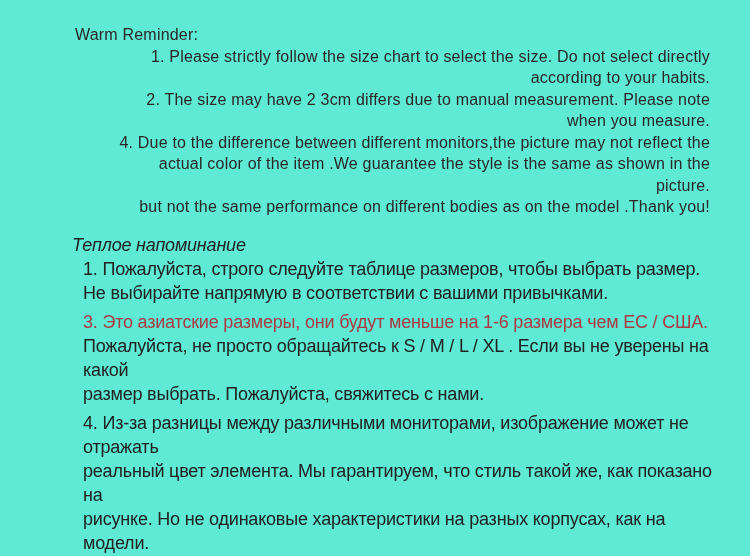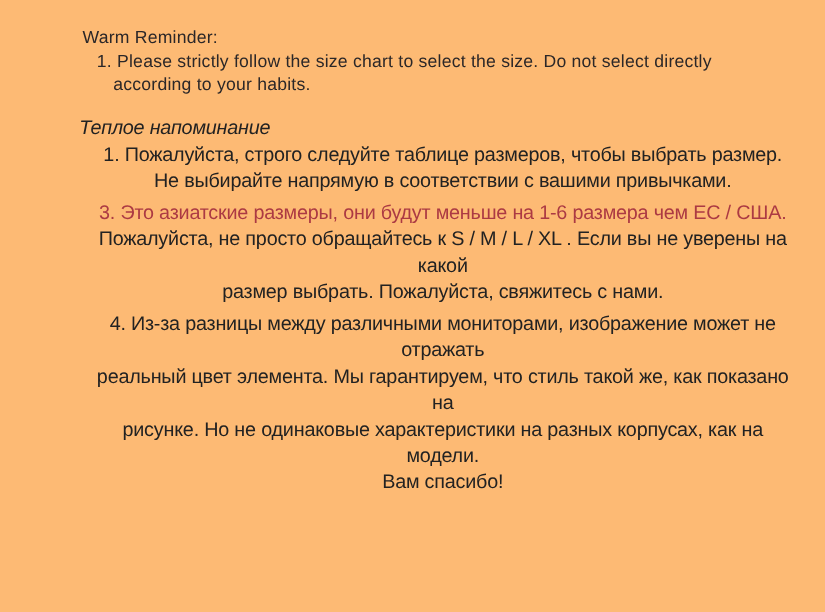--- a/index.html
+++ b/index.html
@@ -4,21 +4,21 @@
 <style>
   html, body {
     margin: 0;
     padding: 0;
     background: #ffffff;
   }
   .page {
     position: relative;
     width: 750px;
     height: 556px;
-    background: #fdba74;
+    background: #5eead4;
     overflow: hidden;
     box-sizing: border-box;
     padding-top: 24px;
   }
   
   .en-section {
     margin-left: 75px;
     margin-right: 40px;
     font-family: "Liberation Sans", sans-serif;
     font-size: 16px;
@@ -27,20 +27,21 @@
     color: var(--color-text-en, #2b2728);
   }
   .en-title {
     margin: 0;
   }
   .en-item {
     margin: 0 0 0 13px;      
     padding-left: 15px;       
     text-indent: -15px;
     white-space: pre-line;
+    text-align: right;
   }
   .en-red {
     color: var(--color-red-en, #b43d4c);
   }
   
   .ru-section {
     margin-left: 72px;
     margin-right: 28px;
     margin-top: 15px;
     font-family: "Liberation Sans", sans-serif;
@@ -49,40 +50,44 @@
     letter-spacing: -0.2px;
     color: var(--color-text-ru, #222222);
   }
   .ru-title {
     margin: 0;
     font-style: italic;
   }
   .ru-item {
     margin: 0 0 5px 11px;     
     white-space: pre-line;
-    text-align: center;
   }
   .ru-item:last-child { margin-bottom: 0; }
   .ru-red {
     color: var(--color-red-ru, #ac3a43);
   }
 </style>
 </head>
 <body>
 
 <div class="page">
 
   <section class="en-section">
     <div class="en-title">Warm Reminder:</div>
 
     <p class="en-item">1. Please strictly follow the size chart to select the size. Do not select directly
 according to your habits.</p>
 
+    <p class="en-item">2. The size may have 2 3cm differs due to manual measurement. Please note
+when you measure.</p>
 
 
+    <p class="en-item">4. Due to the difference between different monitors,the picture may not reflect the
+actual color of the item .We guarantee the style is the same as shown in the picture.
+but not the same performance on different bodies as on the model .Thank you!</p>
   </section>
 
   <section class="ru-section">
     <div class="ru-title">Теплое напоминание</div>
 
     <p class="ru-item">1. Пожалуйста, строго следуйте таблице размеров, чтобы выбрать размер.
 Не выбирайте напрямую в соответствии с вашими привычками.</p>
 
 
     <p class="ru-item"><span class="ru-red">3. Это азиатские размеры, они будут меньше на 1-6 размера чем ЕС / США.</span><span>

